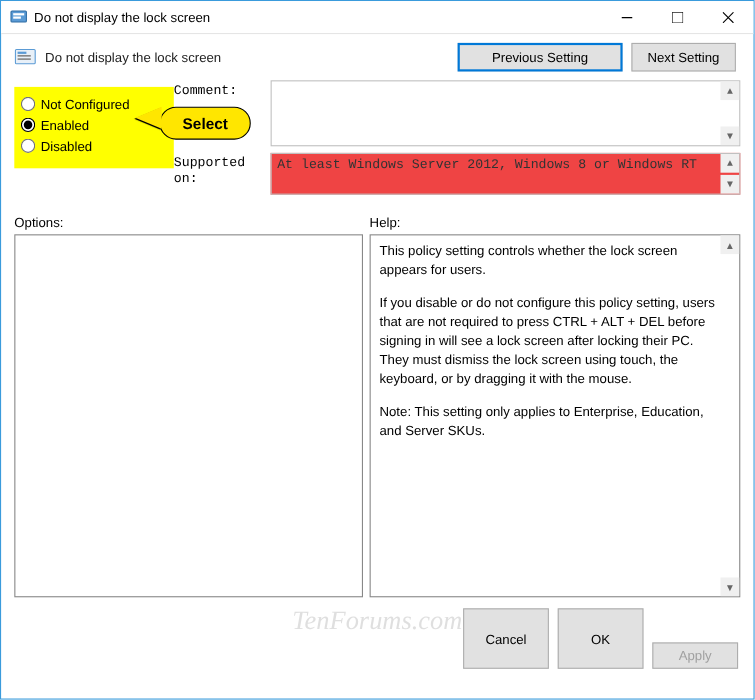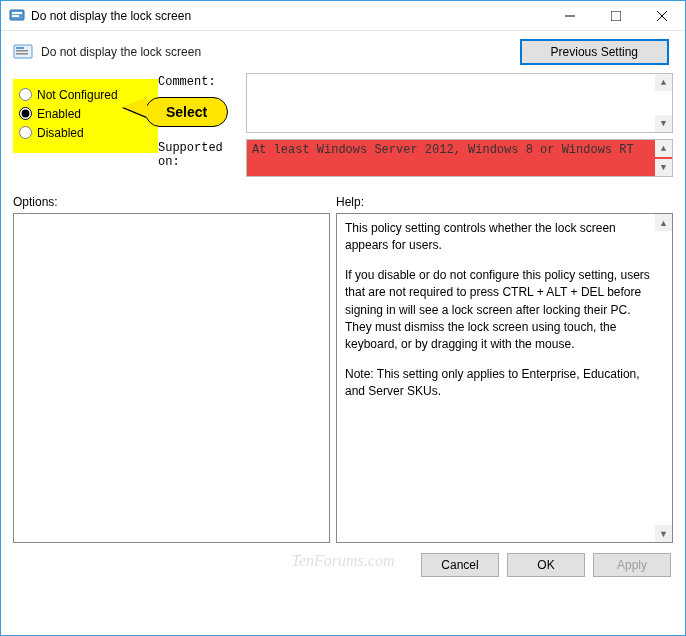--- a/index.html
+++ b/index.html
@@ -47,21 +47,21 @@
   .nav-btns { display: flex; gap: 8px; margin-right: 4px; }
   .btn {
     border: 1px solid #adadad;
     background: #e1e1e1;
     padding: 5px 14px;
     font-size: 12px;
     font-family: inherit;
     cursor: pointer;
   }
   .btn.highlight { border: 2px solid #0078d7; padding: 4px 29px; background: #e1e1e1; }
-  .btn.disabled { color: #a0a0a0; }
+  .btn.disabled { color: #a0a0a0; margin-top: 31px; }
   .top-area {
     display: flex;
     padding: 4px 12px 0 12px;
     position: relative;
   }
   .radio-col {
     width: 145px;
     padding-top: 6px;
   }
   .radio-highlight {
@@ -163,21 +163,21 @@
     display: flex;
     justify-content: flex-end;
     gap: 8px;
     padding: 10px 14px;
   }
   .footer .btn { width: 78px; text-align: center; padding: 4px 0; }
   .watermark {
     position: absolute;
     left: 50%; top: 552px;
     transform: translateX(-50%);
-    font-size: 16px;
+    font-size: 24px;
     color: rgba(128,128,128,0.25);
     font-style: italic;
     font-family: Georgia, serif;
     pointer-events: none;
   }
 </style>
 </head>
 <body>
 
 <div class="titlebar">
@@ -214,20 +214,21 @@
     <svg width="20" height="20" viewBox="0 0 20 20">
         <rect x="1" y="3" width="18" height="13" rx="1" fill="#e8f0f8" stroke="#5b9bd5"></rect>
         <rect x="3" y="5" width="8" height="2" fill="#5b9bd5"></rect>
         <rect x="3" y="8" width="12" height="1.5" fill="#888"></rect>
         <rect x="3" y="11" width="12" height="1.5" fill="#888"></rect>
       </svg>
   </span>
   <span class="sub-title">Do not display the lock screen</span>
   <div class="nav-btns">
     <button class="btn highlight">Previous Setting</button>
+    <button class="btn">Next Setting</button>
   </div>
 </div>
 
 <div class="top-area">
   <div class="radio-col">
     <div class="radio-highlight">
       <label class="radio-row">
         <input type="radio" name="state" style="">
         <span>Not Configured</span>
       </label>

